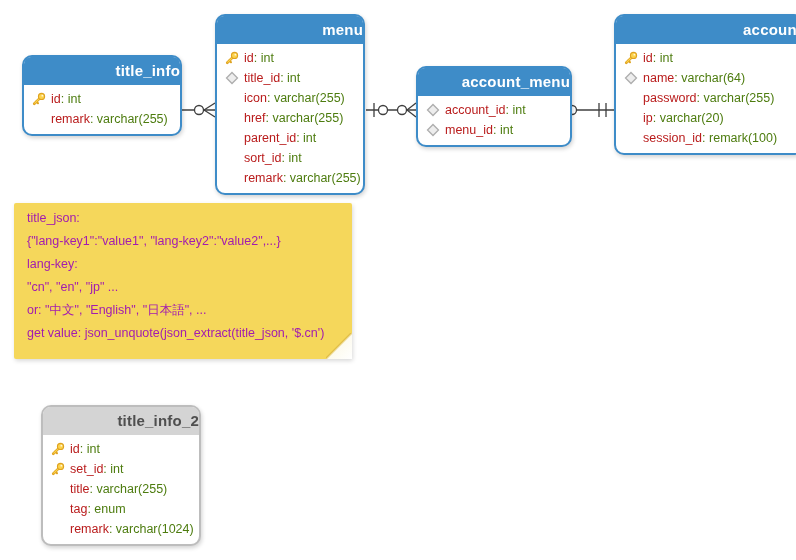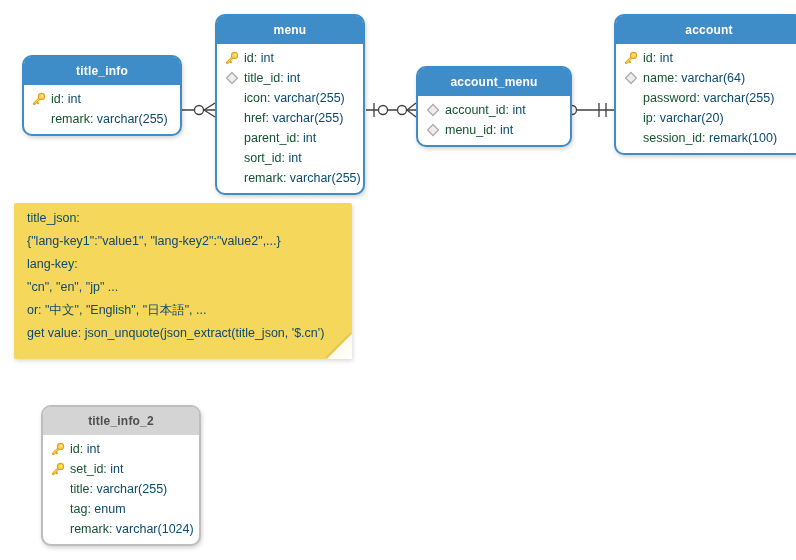--- a/index.html
+++ b/index.html
@@ -8,40 +8,40 @@
     width:796px; height:560px; position:relative; overflow:hidden;
     font-family:"Liberation Sans", sans-serif;
   }
   .connectors { position:absolute; left:0; top:0; z-index:1; }
   .db-table {
     position:absolute; z-index:2; background:#ffffff;
     border:2px solid var(--table-blue,#3e8cc8); border-radius:10px;
     box-shadow:1px 2px 4px rgba(0,0,0,0.18);
   }
   .tbl-header {
-    height:28px; line-height:28px; text-align:center;
+    height:28px; line-height:28px; text-align:right;
     background:var(--table-blue,#3e8cc8); color:#ffffff;
-    font-weight:bold; font-size:12px; border-radius:7px 7px 0 0;
+    font-weight:bold; font-size:15px; border-radius:7px 7px 0 0;
     letter-spacing:0.2px;
   }
   .db-table.gray { border-color:var(--table-gray-border,#bdbdbd); }
   .db-table.gray .tbl-header { background:var(--table-gray,#d4d4d4); color:#4f4f4f; }
   .tbl-body { padding:4px 6px 5px 7px; }
   .field-row { height:20px; display:flex; align-items:center; font-size:12.5px; white-space:nowrap; }
   .field-icon { width:15px; height:15px; flex:0 0 15px; margin-right:5px; display:inline-flex; align-items:center; justify-content:center; }
   .field-icon svg { width:14px; height:14px; }
-  .field-name { color:#14532d; }
-  .field-type { color:#0c4a6e; }
+  .field-name { color:#b91c1c; }
+  .field-type { color:#4d7c0f; }
   .note {
     position:absolute; left:14px; top:203px; width:338px; height:156px; z-index:1;
     background:var(--note-yellow,#f5d75b); border-radius:2px;
     box-shadow:1px 2px 4px rgba(0,0,0,0.15);
     padding:4px 10px 4px 13px;
   }
-  .note-line { font-size:12.5px; color:#0c4a6e; line-height:23px; white-space:nowrap; }
+  .note-line { font-size:12.5px; color:#a21caf; line-height:23px; white-space:nowrap; }
   .note-fold {
     position:absolute; right:0; bottom:0; width:26px; height:26px;
     background:linear-gradient(to bottom right, rgba(0,0,0,0) 45%, #e0bd45 48%, #fdfbef 54%, #ffffff 100%);
   }
 </style>
 </head>
 <body>
 
 <svg class="connectors" width="796" height="560">
   <g stroke="#3f3f3f" stroke-width="1.3" fill="none">

